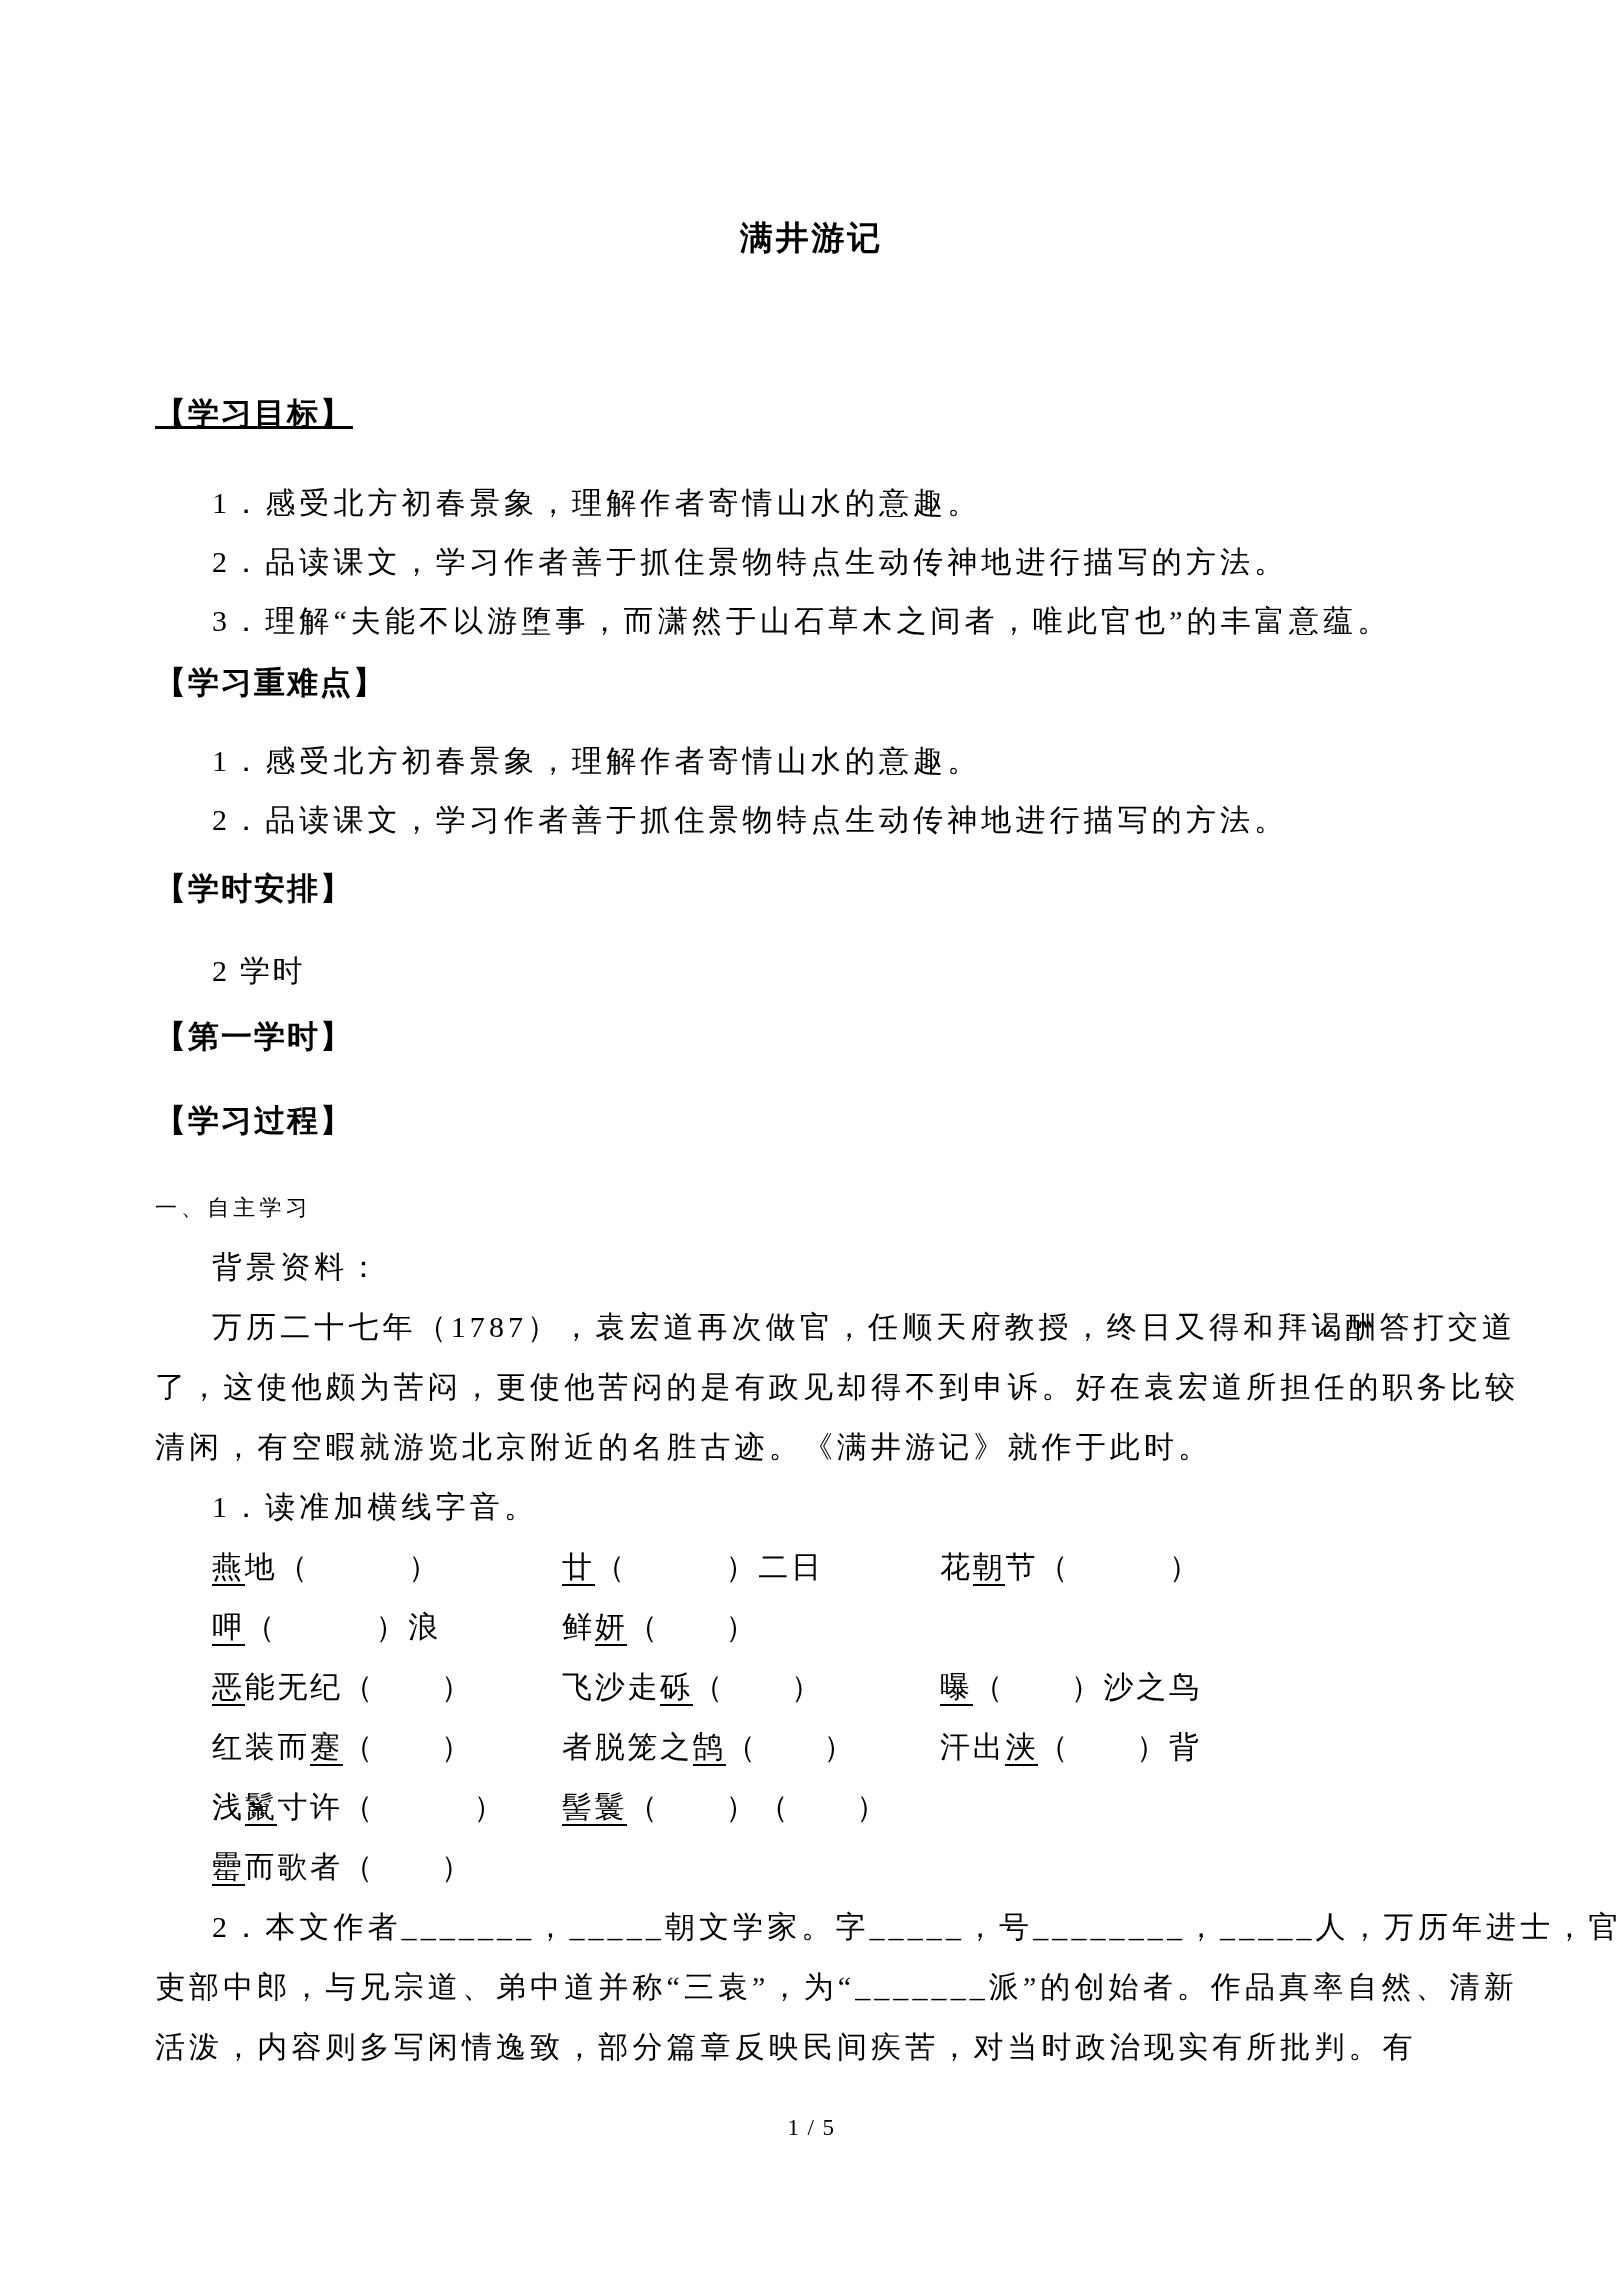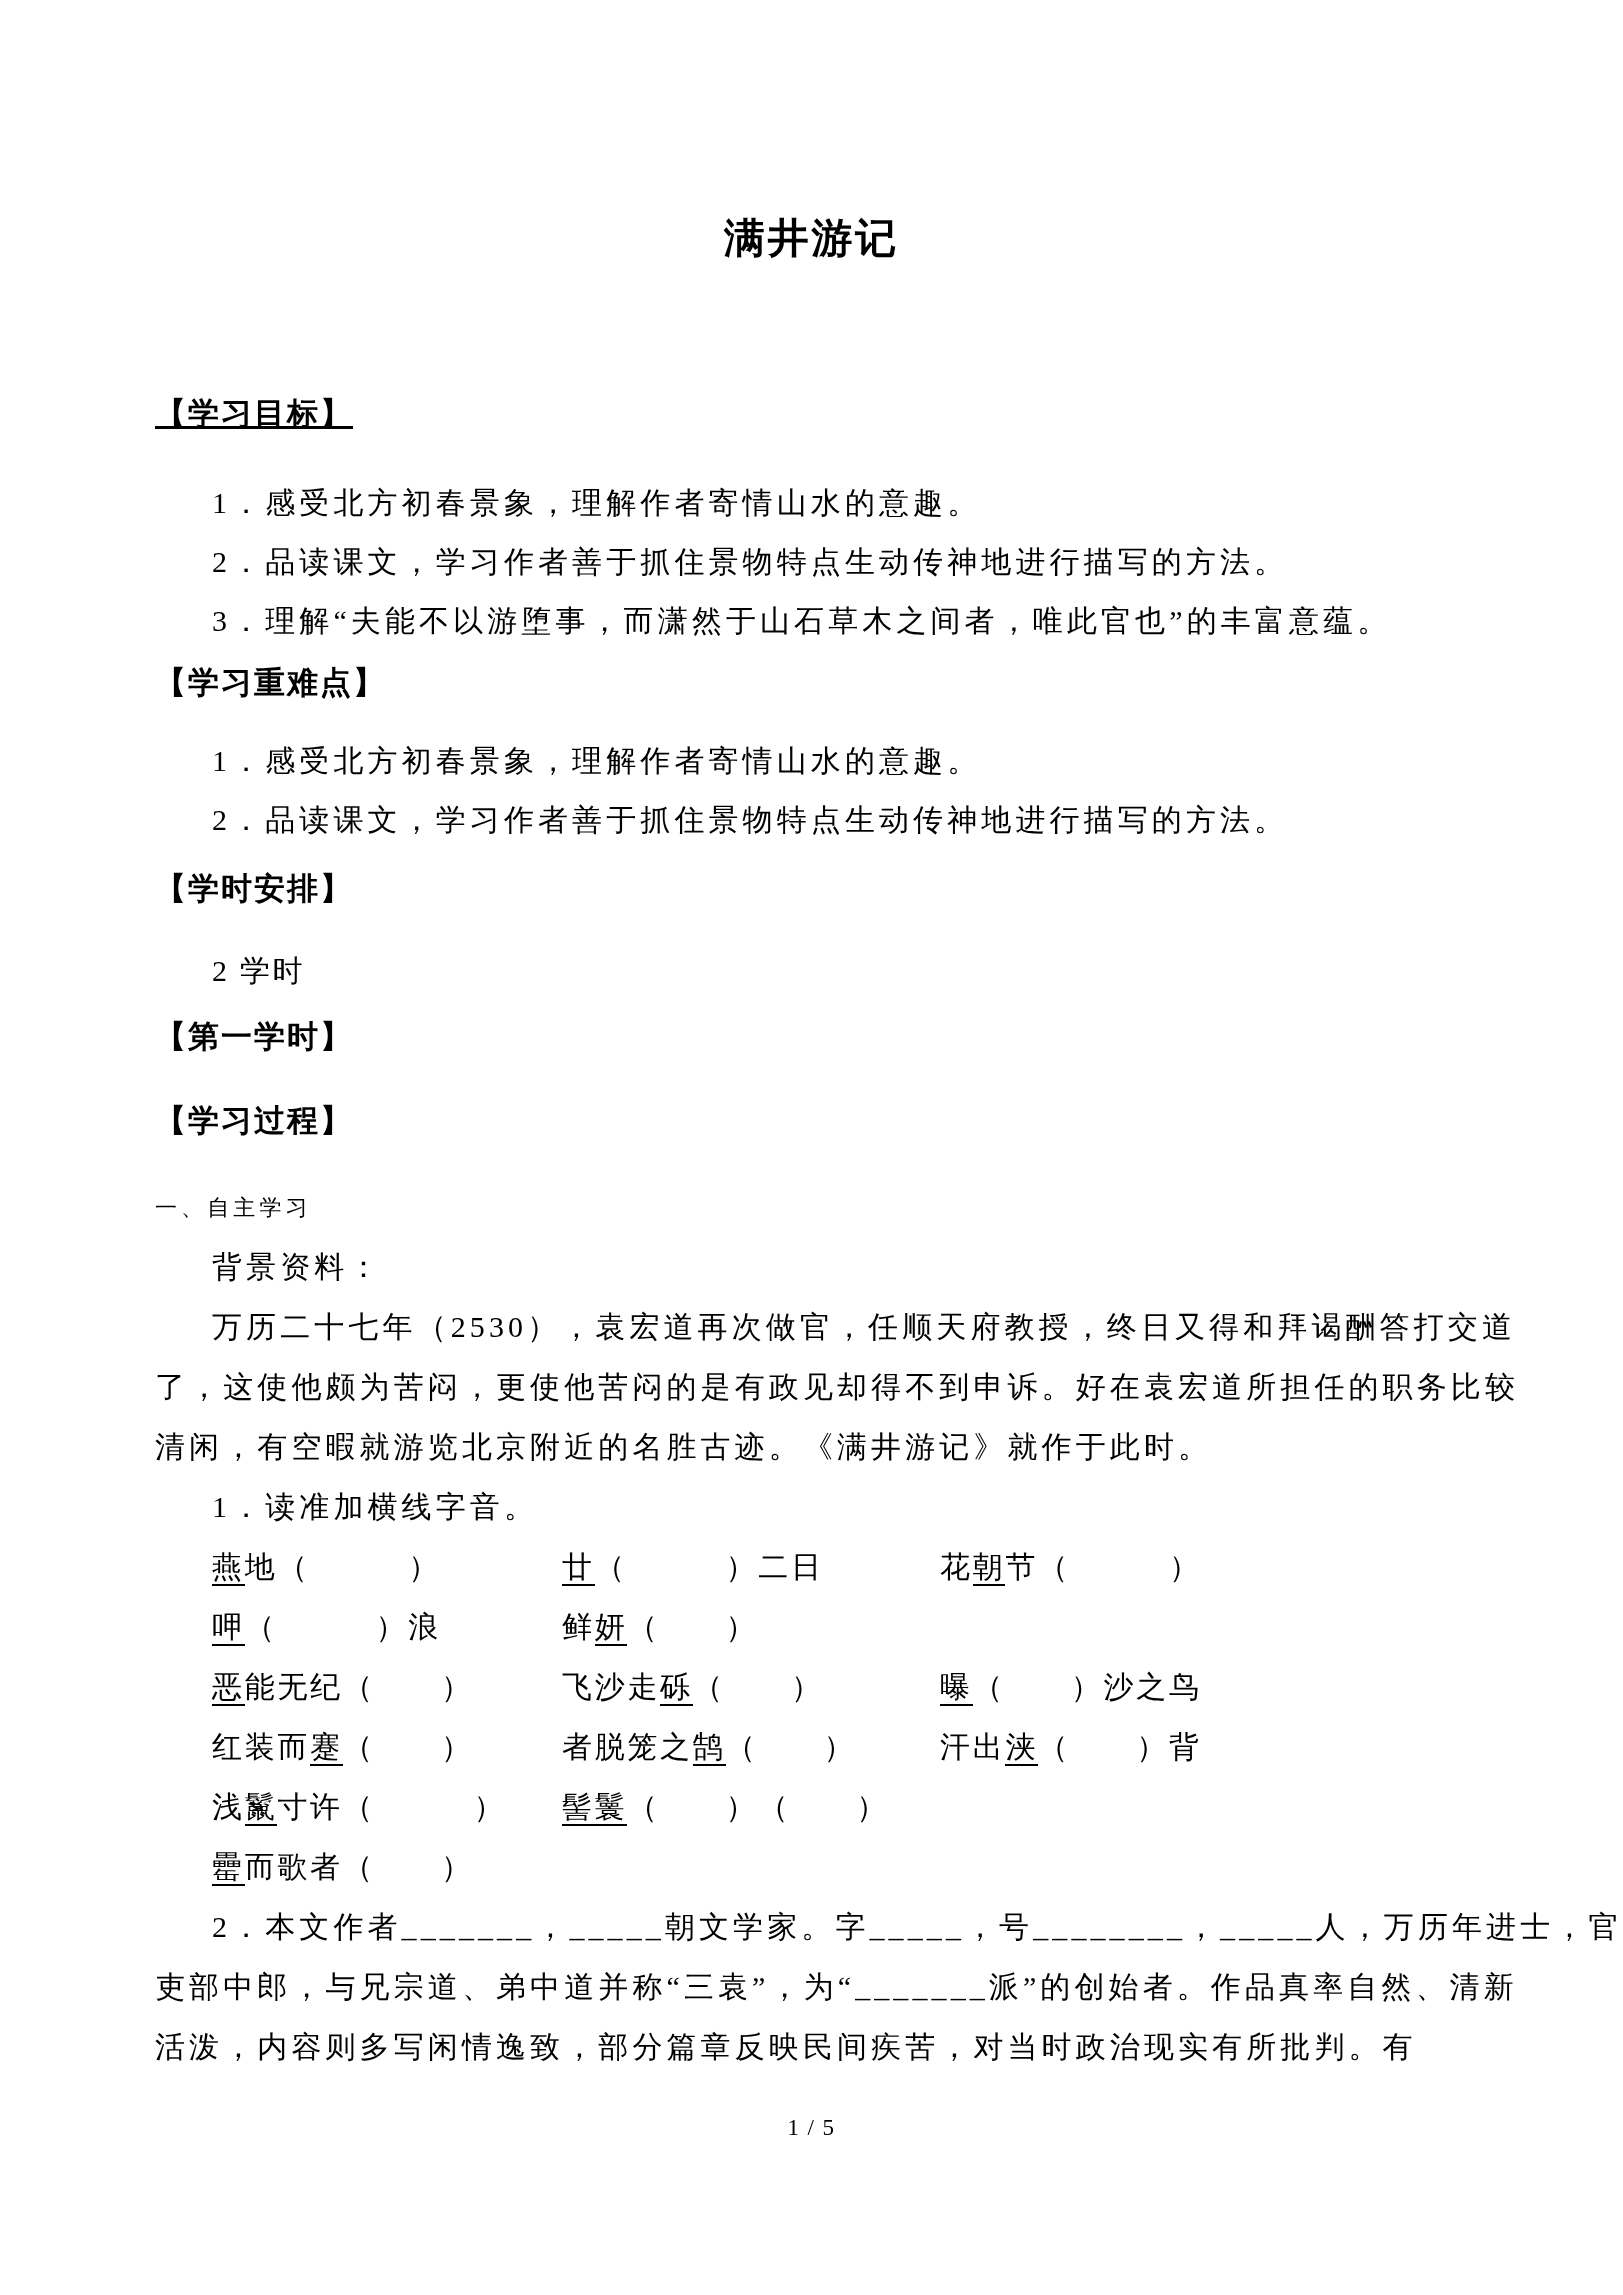--- a/index.html
+++ b/index.html
@@ -10,21 +10,21 @@
     overflow:hidden;
   }
   .page{
     position:relative;
     box-sizing:border-box;
     width:1623px;height:2295px;
     padding:218px 155px 0 155px;
     background:#fff;
   }
   .doc-title{
-    font-size:41px;font-weight:bold;line-height:41px;
+    font-size:33px;font-weight:bold;line-height:41px;
     text-align:center;letter-spacing:2.7px;
   }
   .h-sec{
     font-size:31px;font-weight:bold;line-height:44px;letter-spacing:2px;
   }
   .h-goals{margin-top:133px;text-decoration:underline;}
   .h-keypoints{margin-top:11px;}
   .h-schedule{margin-top:17.7px;}
   .h-first{margin-top:15px;}
   .h-process{margin-top:40px;}
@@ -86,21 +86,21 @@
   <div class="h-sec h-schedule">【学时安排】</div>
   <div class="schedule-text">2 学时</div>
 
   <div class="h-sec h-first">【第一学时】</div>
 
   <div class="h-sec h-process">【学习过程】</div>
 
   <div class="subsec">一、自主学习</div>
 
   <div class="bodyline indent">背景资料：</div>
-  <div class="bodyline indent">万历二十七年（2530），袁宏道再次做官，任顺天府教授，终日又得和拜谒酬答打交道</div>
+  <div class="bodyline indent">万历二十七年（1787），袁宏道再次做官，任顺天府教授，终日又得和拜谒酬答打交道</div>
   <div class="bodyline">了，这使他颇为苦闷，更使他苦闷的是有政见却得不到申诉。好在袁宏道所担任的职务比较</div>
   <div class="bodyline">清闲，有空暇就游览北京附近的名胜古迹。《满井游记》就作于此时。</div>
 
   <div class="bodyline indent">1．读准加横线字音。</div>
 
   <div class="pinyin-row">
     <span class="col c1"><span class="u">燕</span><span>地（　　　）</span></span><span class="col c2"><span class="u">廿</span><span>（　　　）二日</span></span><span class="col"><span>花</span><span class="u">朝</span><span>节（　　　）</span></span>
   </div>
   <div class="pinyin-row">
     <span class="col c1"><span class="u">呷</span><span>（　　　）浪</span></span><span class="col c2"><span>鲜</span><span class="u">妍</span><span>（　　）</span></span>

